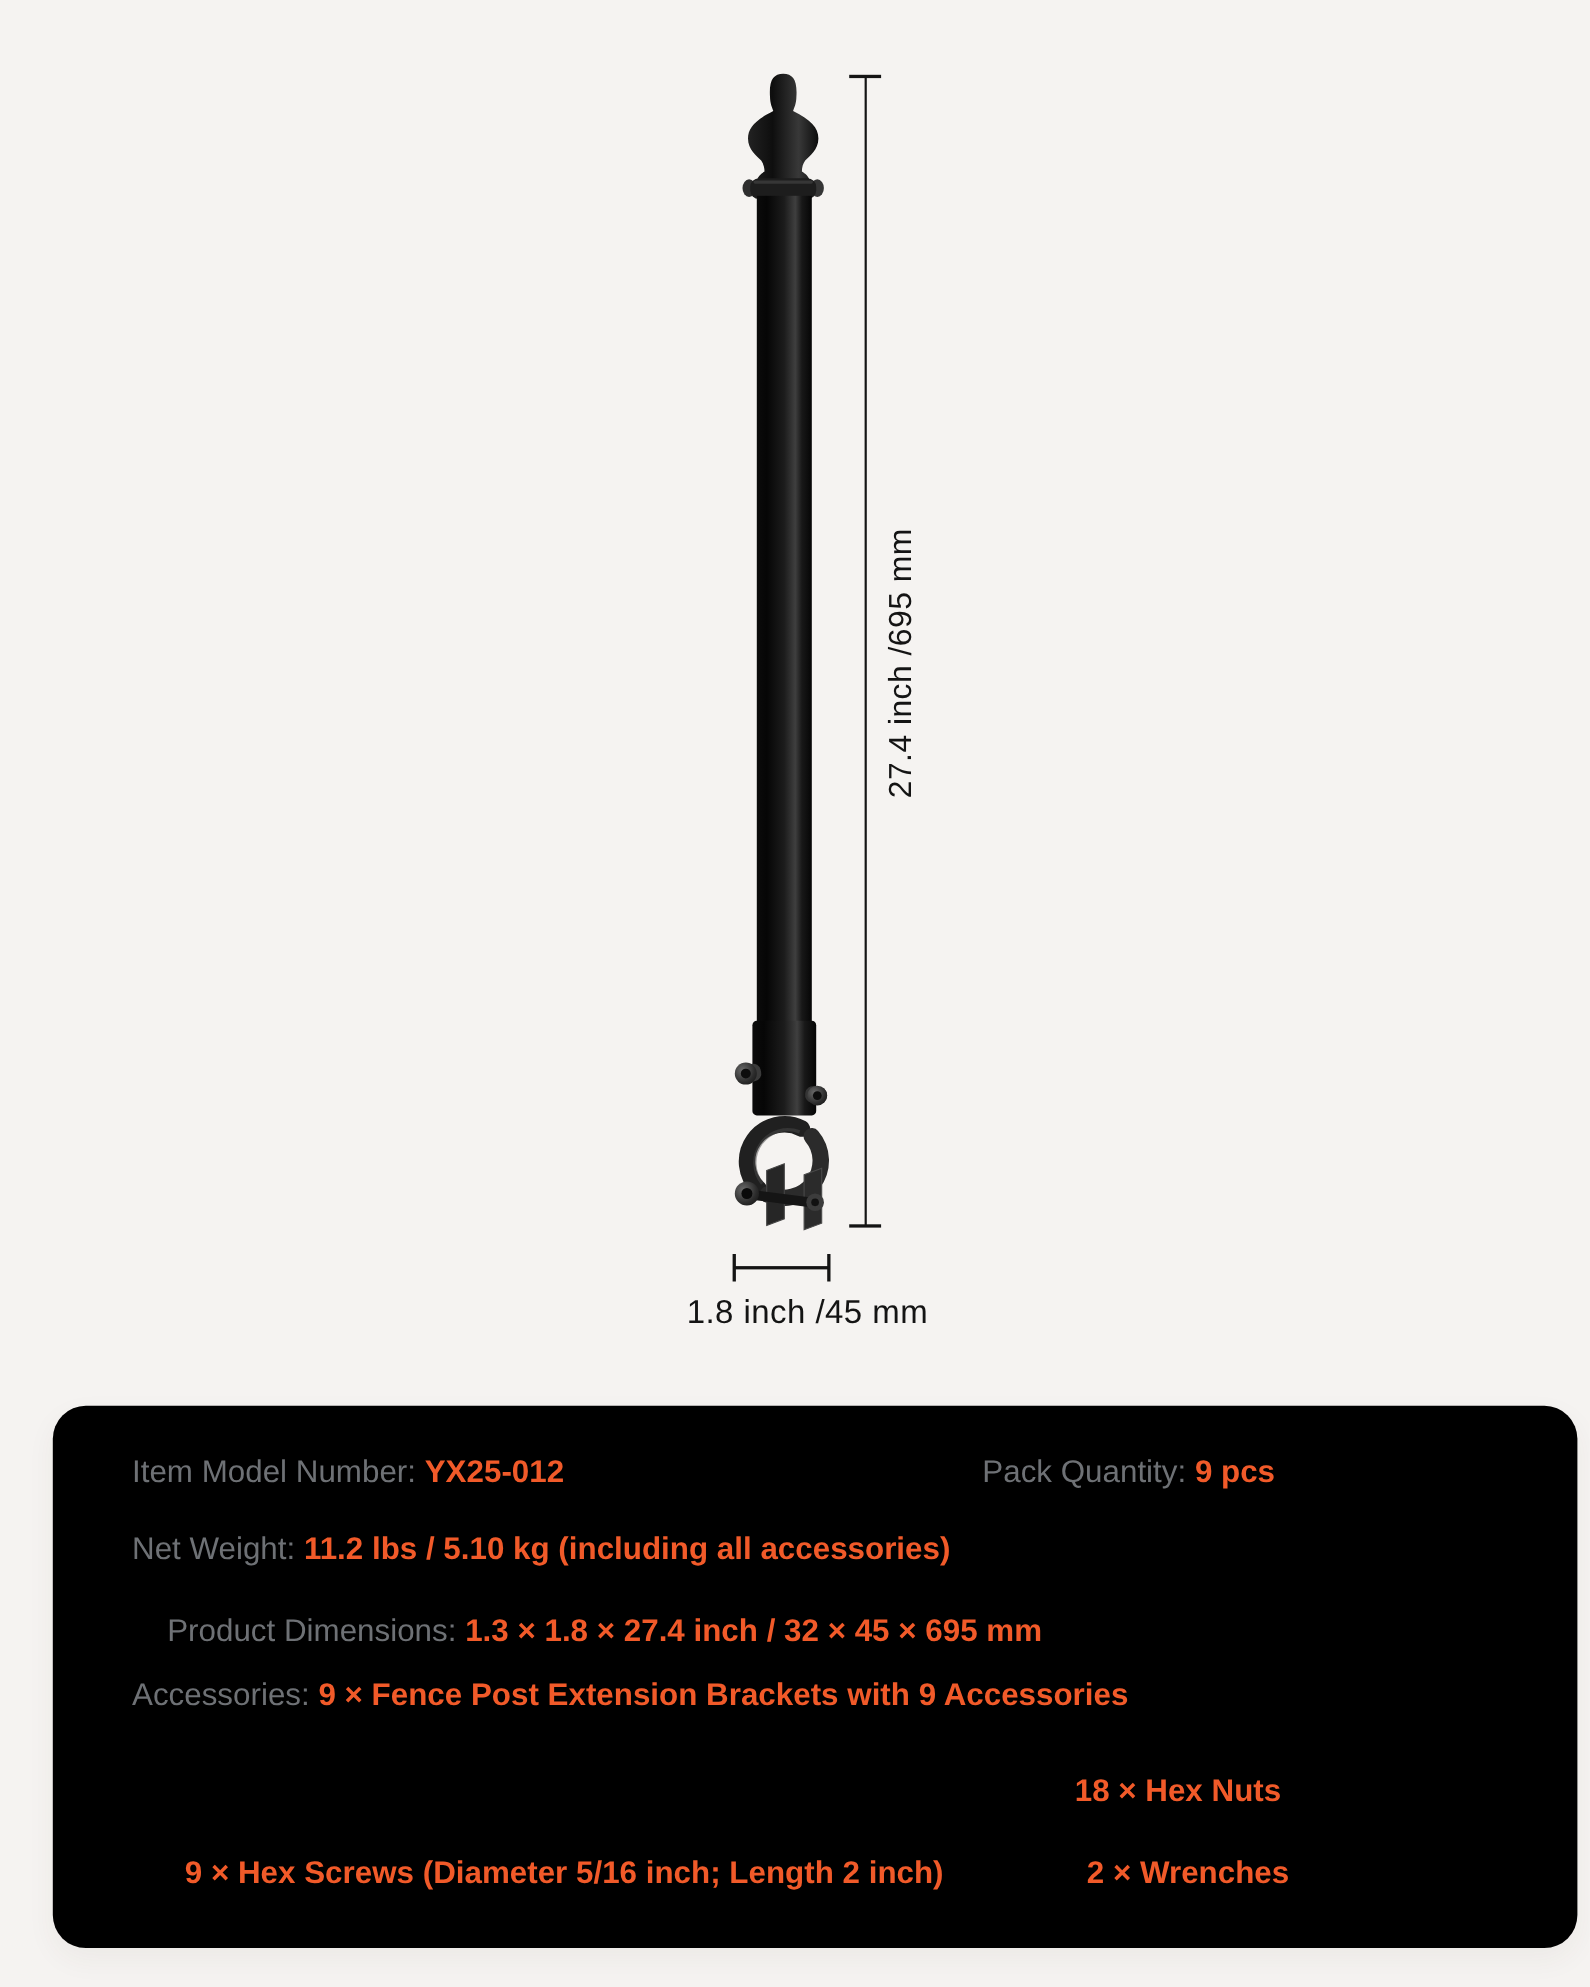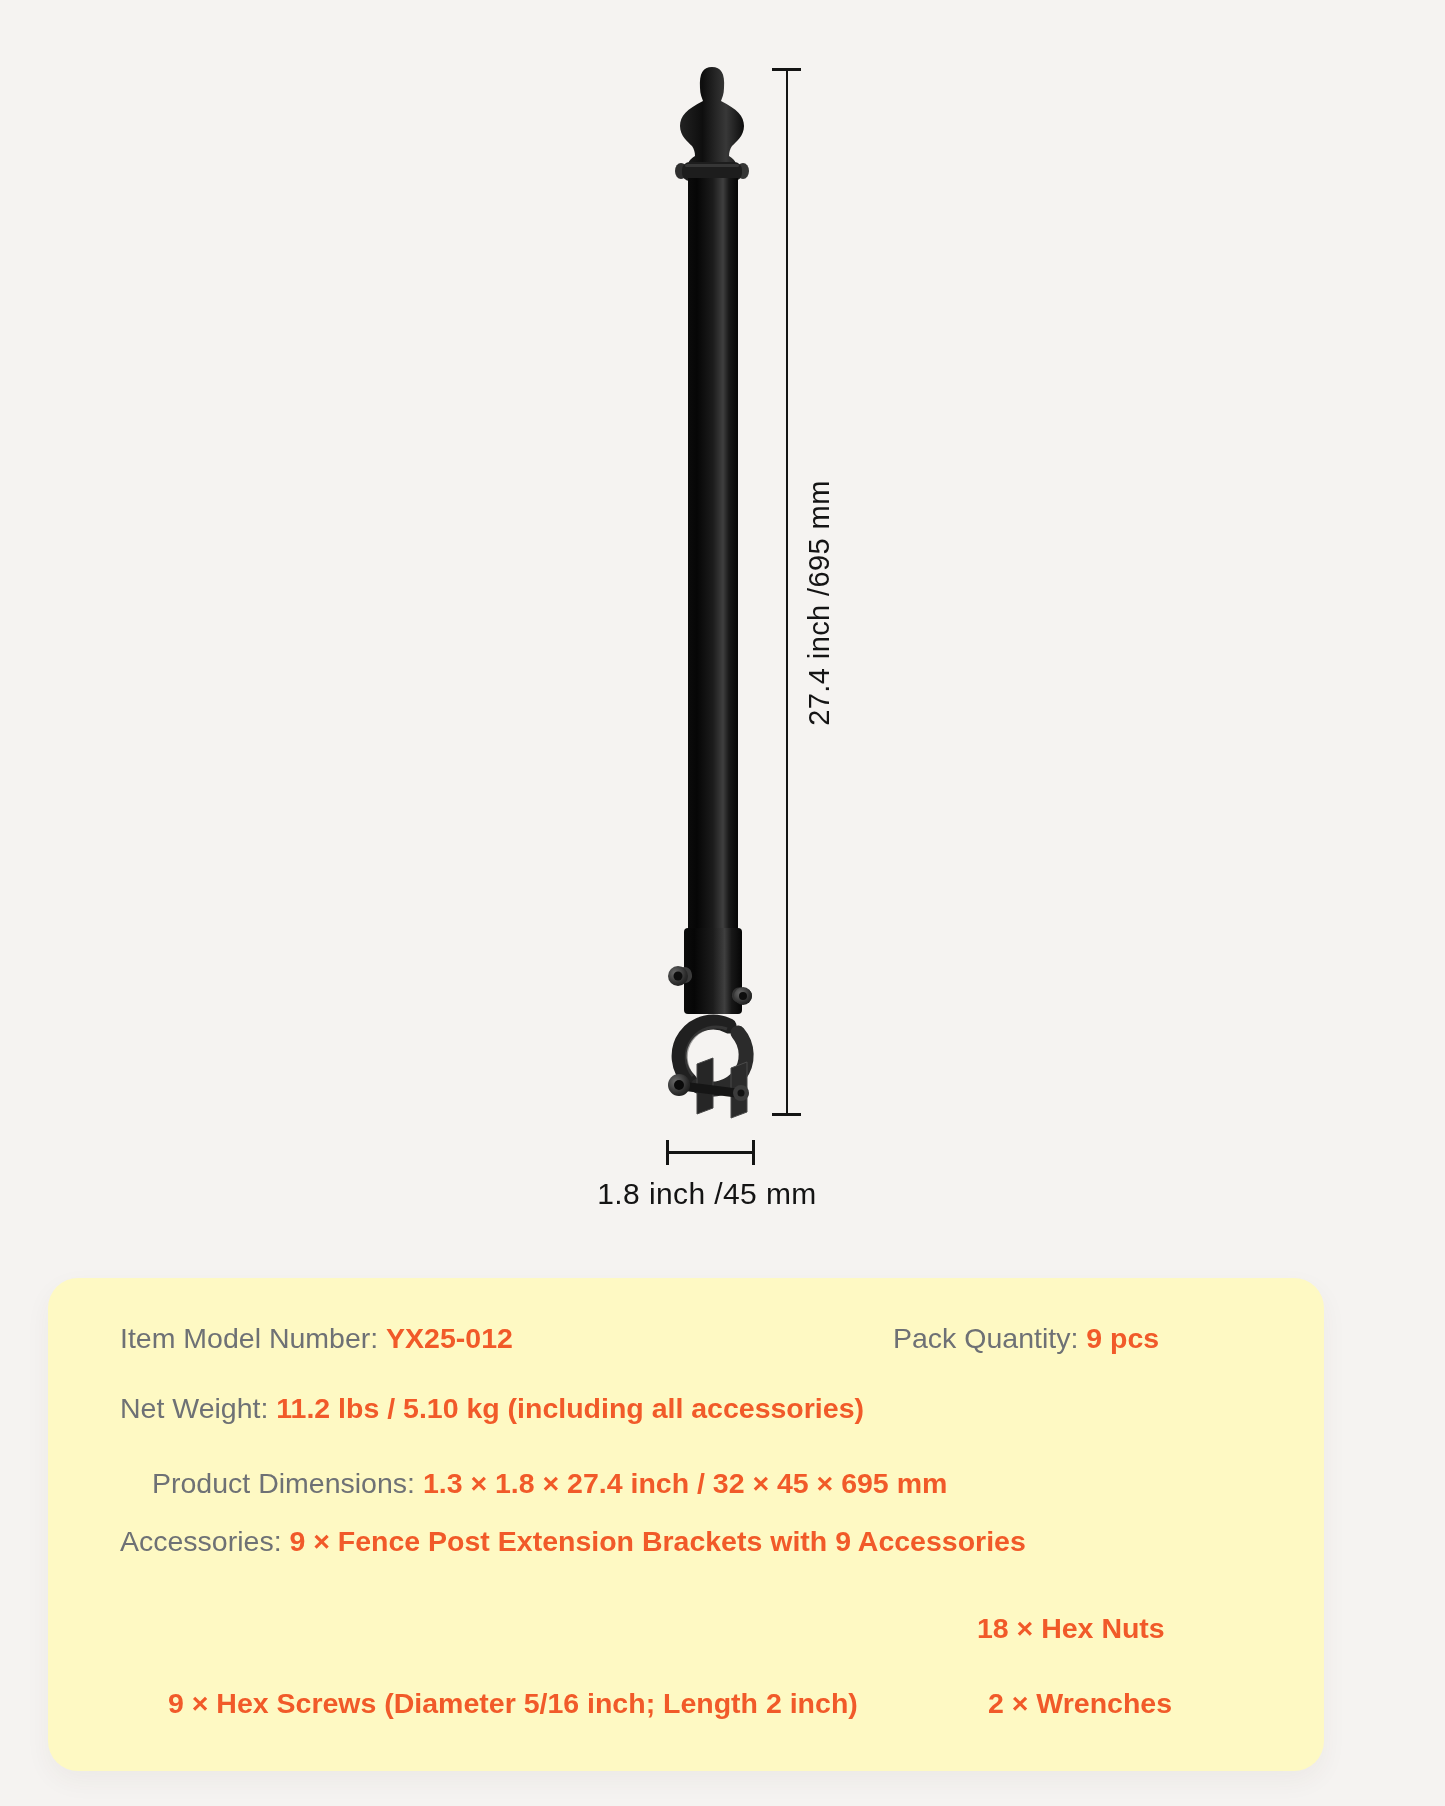--- a/index.html
+++ b/index.html
@@ -25,28 +25,28 @@
   .h-tick-l { left:666px; top:1140px; width:3px;  height:25px; }
   .h-tick-r { left:752px; top:1140px; width:3px;  height:25px; }
 
   .dim-label { color:#141414; font-size:29px; letter-spacing:0.4px; white-space:nowrap; }
   .height-label {
     left:649px; top:586px; width:340px; height:34px;
     text-align:center; line-height:34px;
     transform:rotate(-90deg);
   }
   .width-label {
-    left:507px; top:1176px; width:400px; height:36px;
+    left:534px; top:1176px; width:400px; height:36px;
     text-align:center; line-height:36px; font-size:30px;
   }
 
   
   .spec-card {
-    position:absolute; left:48px; top:1278px; width:1276px; height:493px;
-    background:#fef9c3; border-radius:30px;
+    position:absolute; left:48px; top:1278px; width:1386px; height:493px;
+    background:#000000; border-radius:30px;
     box-shadow:0 10px 26px rgba(70,55,40,0.05);
   }
   .spec-row {
     position:absolute; left:72px; width:1250px;
     font-size:28.5px; line-height:35px; white-space:nowrap;
   }
   .r1 { top:43px; }  .r2 { top:113px; } .r3 { top:188px;margin-left:32px; }
   .r4 { top:246px; } .r5 { top:333px; } .r6 { top:408px;margin-left:48px; }
   .lbl { color:#6E7175; font-weight:normal; }
   .val { color:#F15A29; font-weight:bold; }

